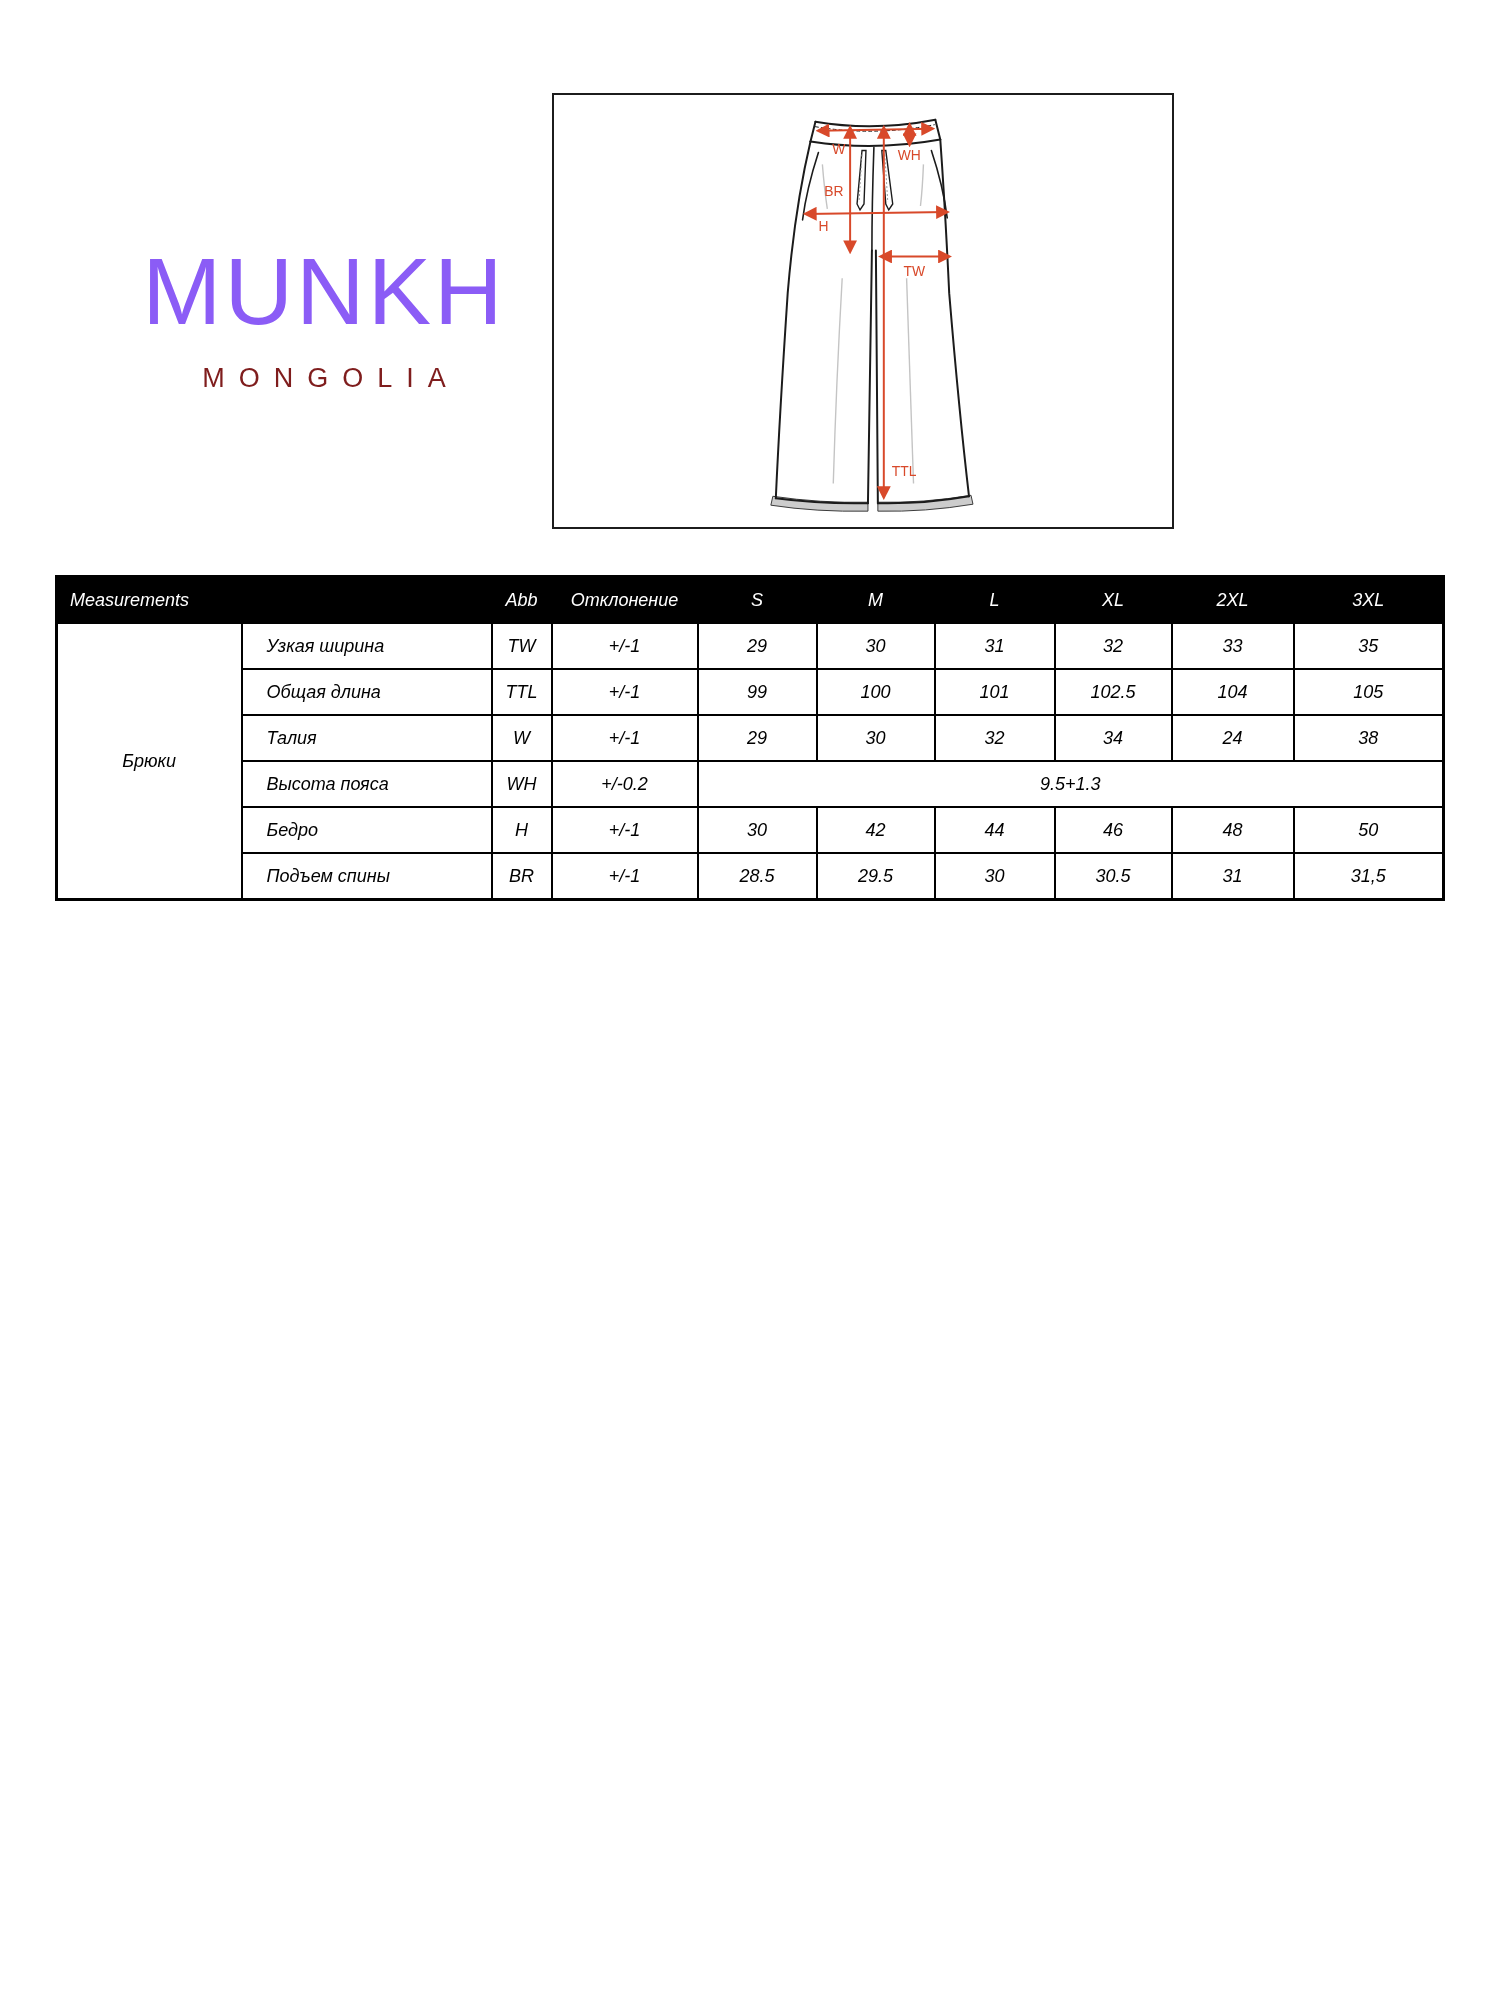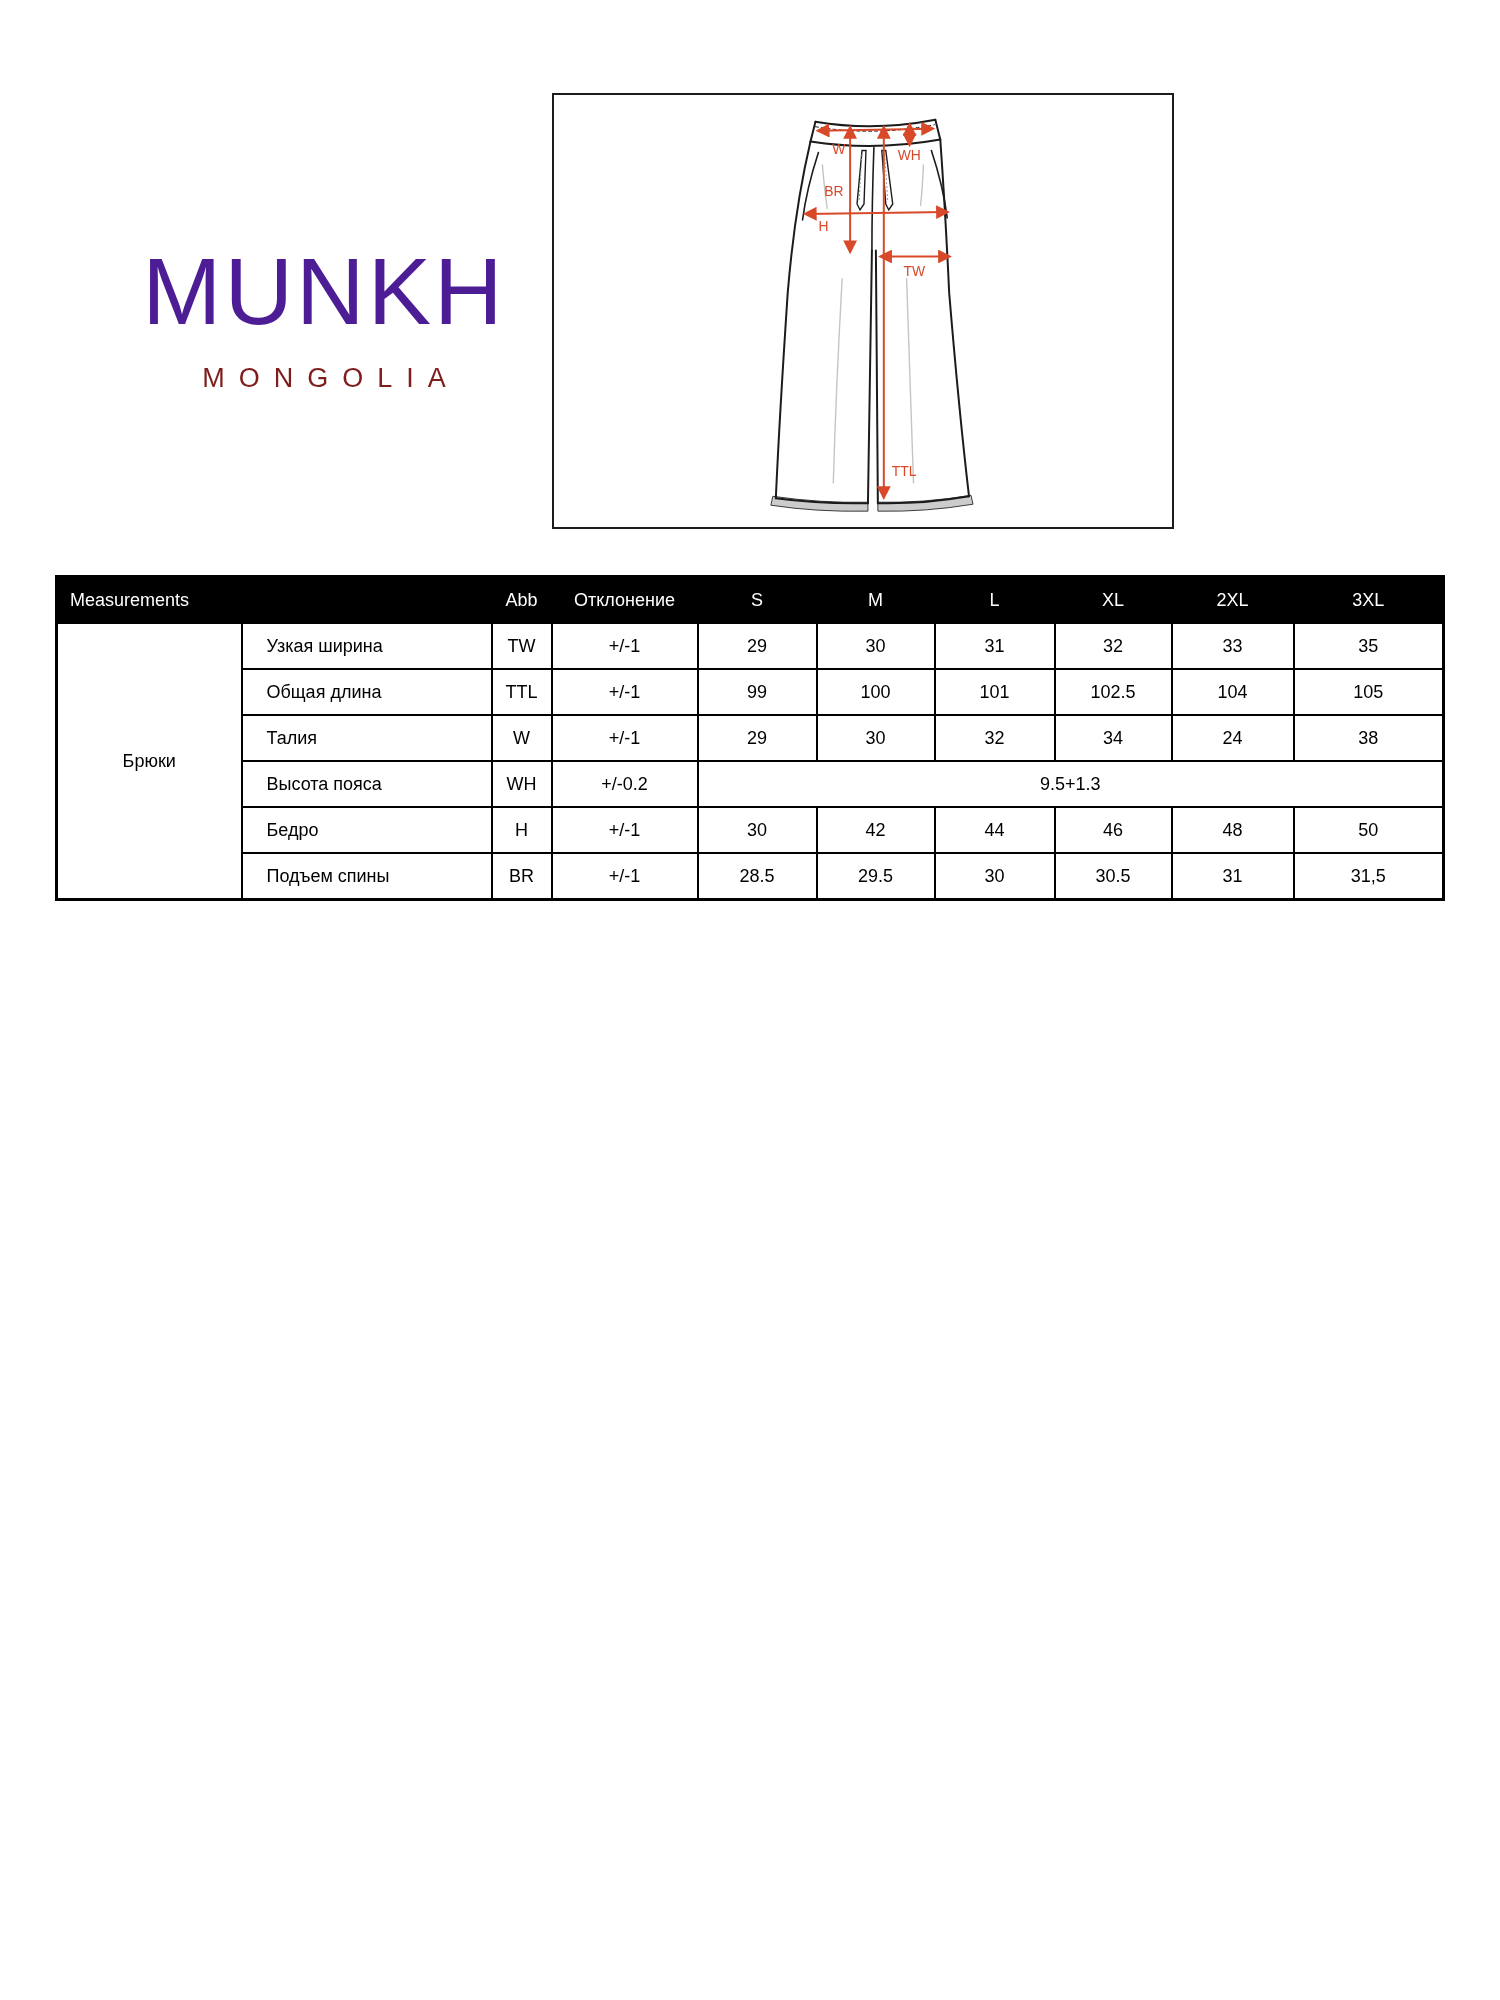--- a/index.html
+++ b/index.html
@@ -9,40 +9,41 @@
     position:relative; overflow:hidden;
   }
 
   
   .logo {
     position:absolute; left:128px; top:244px; width:392px;
     text-align:center; user-select:none;
   }
   .logo-main {
     font-size:95px; line-height:1; letter-spacing:3px;
-    color:#4c1d95; font-weight:400; white-space:nowrap;
+    color:#8b5cf6; font-weight:400; white-space:nowrap;
   }
   .logo-sub {
     margin-top:24px; font-size:27px; letter-spacing:14px; padding-left:14px;
     color:#7f1d1d; font-weight:400; white-space:nowrap;
   }
 
   
   .diagram-box {
     position:absolute; left:552px; top:93px; width:622px; height:436px;
     border:2px solid #1c1c1c; box-sizing:border-box; background:#fff;
   }
   .diagram-box svg { display:block; width:100%; height:100%; }
 
   
   table.size-table {
     position:absolute; left:55px; top:575px; width:1387px;
     border-collapse:collapse; table-layout:fixed;
     font-size:18px; color:#000; background:#a16207;
     border:3px solid #000;
+    font-style:italic;
   }
   table.size-table th {
     background:#000; color:#fff; font-weight:400;
     height:44px; border:2px solid #000; text-align:center; padding:0 4px;
   }
   table.size-table th.h-meas { text-align:left; padding-left:12px; }
   table.size-table td {
     border:2px solid #000; height:44px; text-align:center; padding:0 4px;
     background:#fff;
   }

